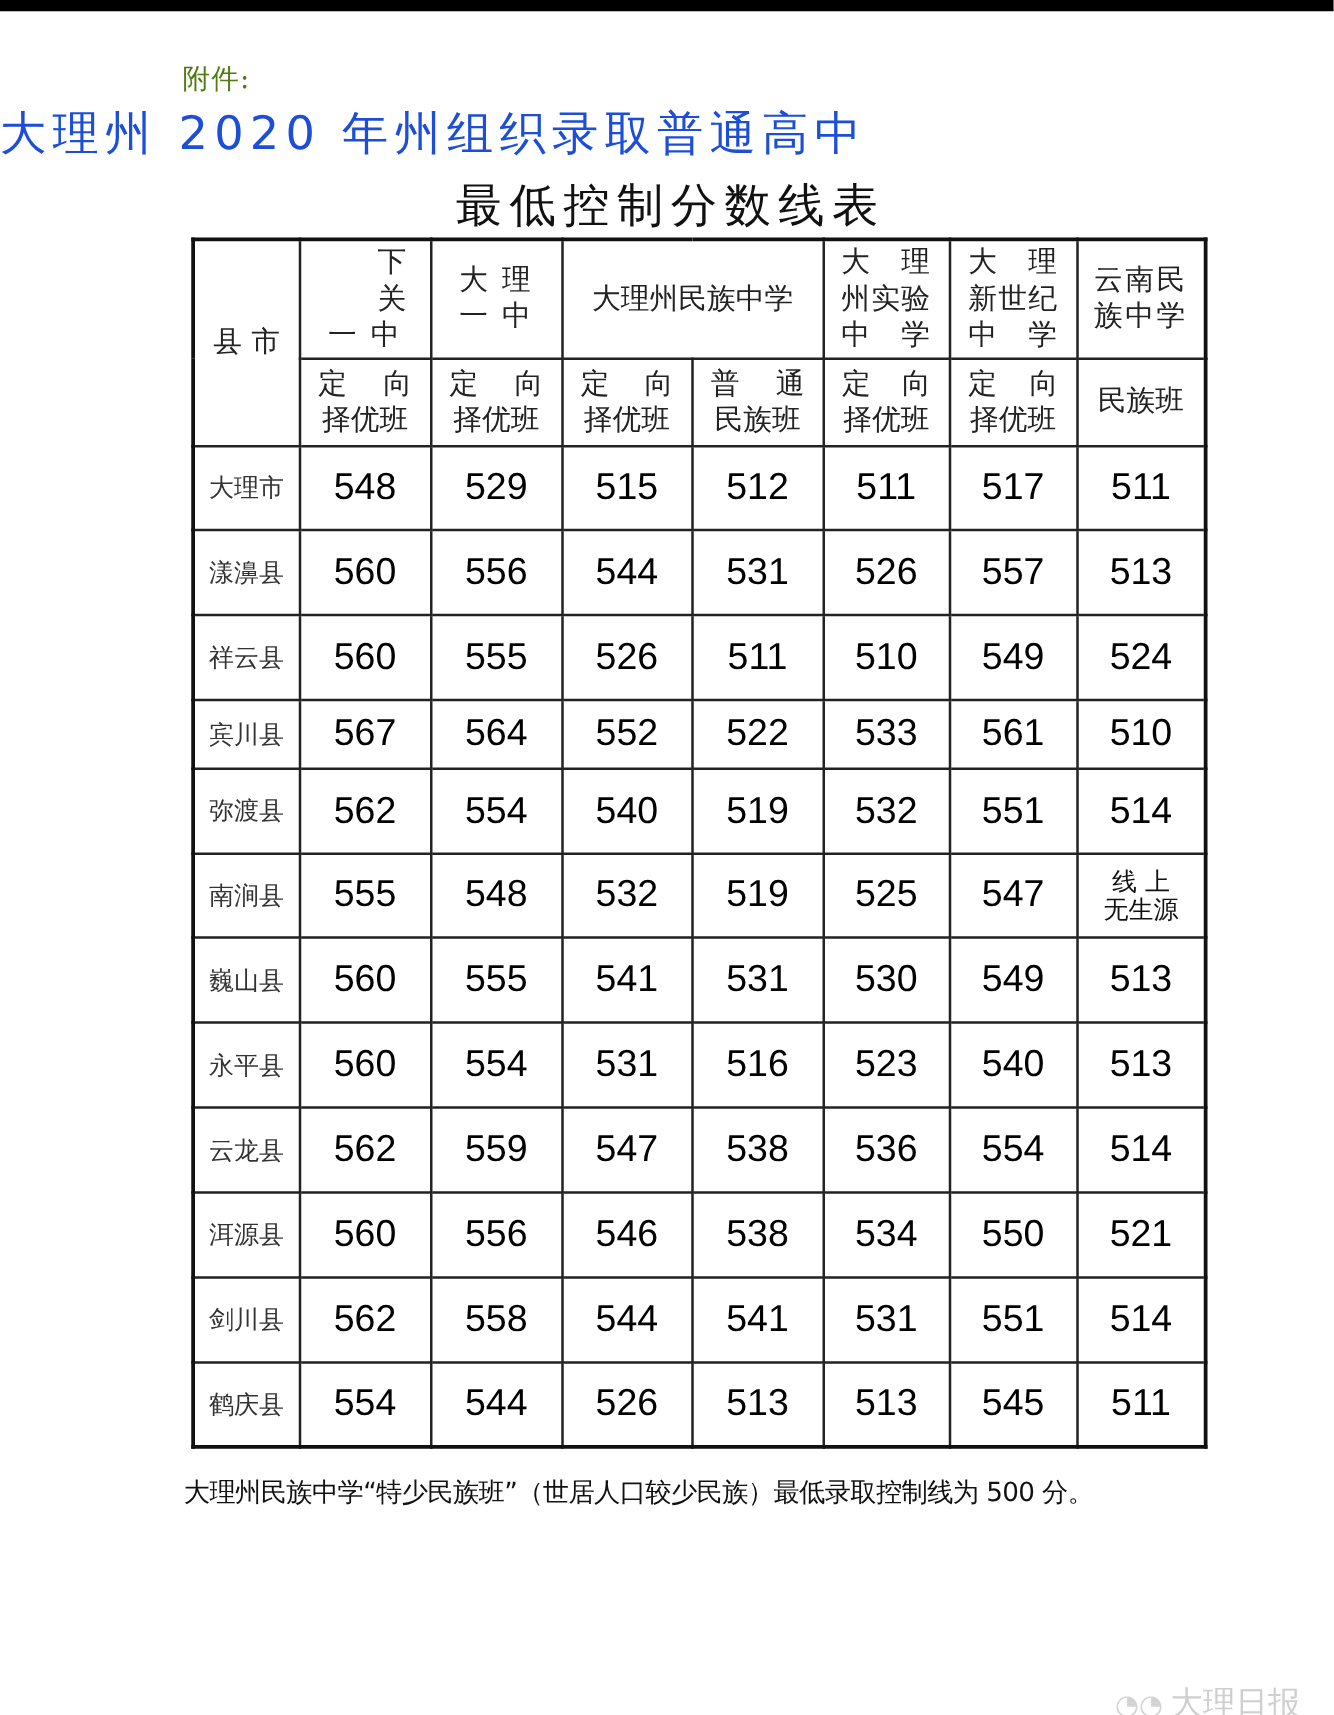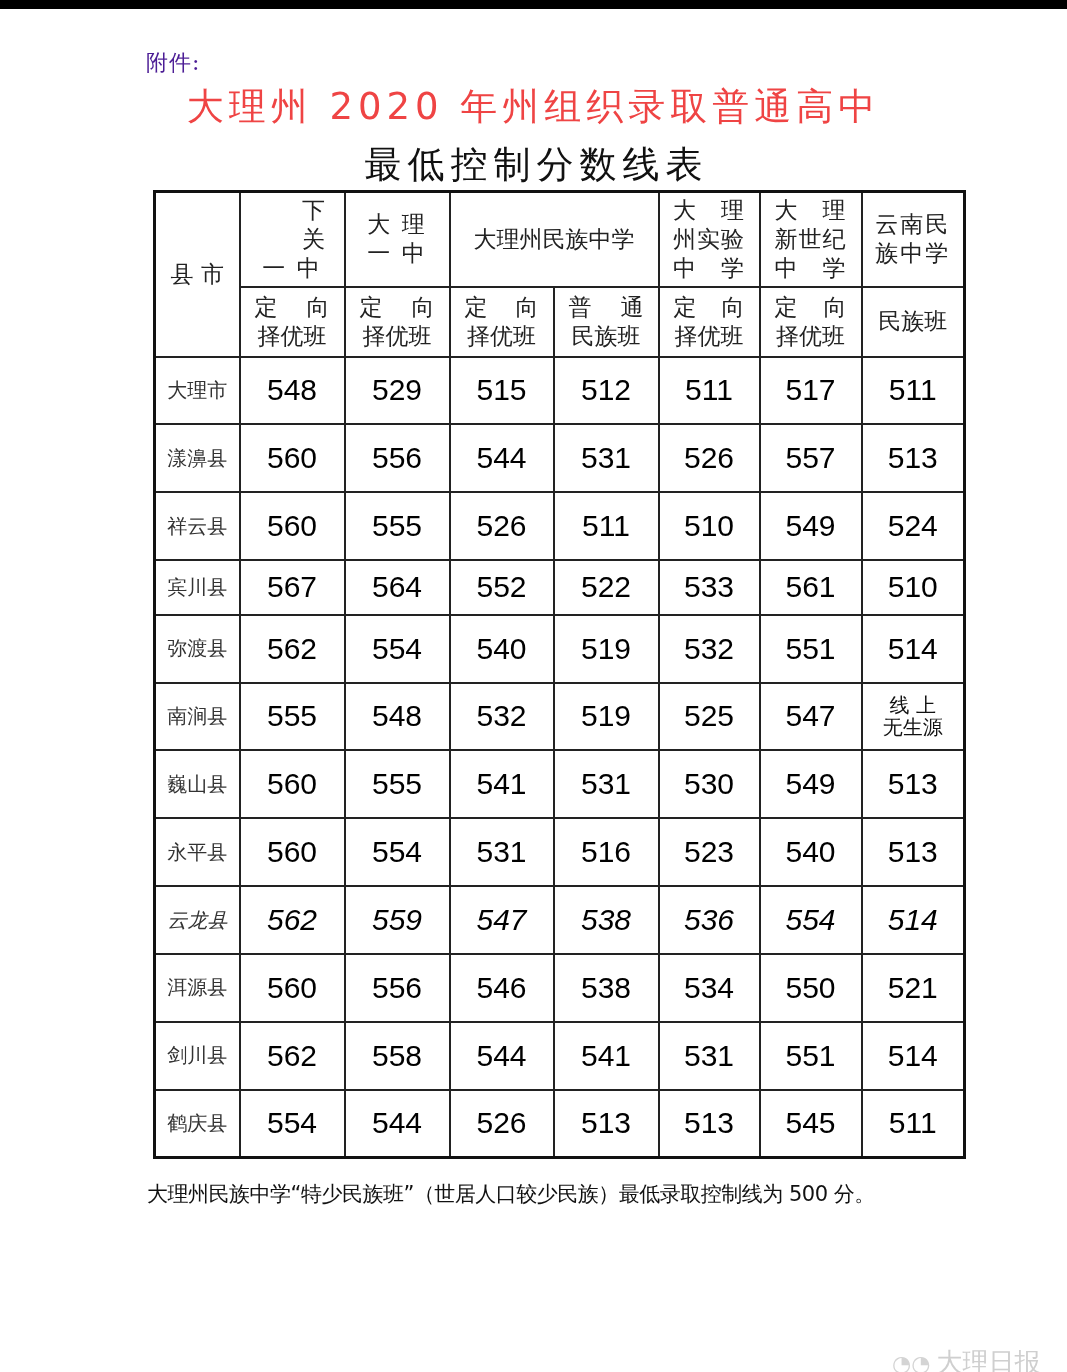--- a/index.html
+++ b/index.html
@@ -1,20 +1,20 @@
 <!DOCTYPE html>
 <html><head>
 <meta charset="utf-8">
 <style>
   * { box-sizing: border-box; margin: 0; padding: 0; }
   html, body { width: 1067px; height: 1372px; background: #ffffff; overflow: hidden; }
   body { position: relative; font-family: "DejaVu Serif", "Liberation Serif", serif; color: #111; }
   .topbar { position: absolute; left: 0; top: 0; width: 1067px; height: 9px; background: #000; }
-  .attach { position: absolute; left: 146px; top: 48px; font-size: 22px; color: #4c1d95; letter-spacing: 1px; }
-  .title1 { position: absolute; left: 0; width: 1067px; top: 82px; text-align: center; font-family: "DejaVu Sans", sans-serif; font-size: 37px; letter-spacing: 5px; color: #ef4444; }
+  .attach { position: absolute; left: 146px; top: 48px; font-size: 22px; color: #4d7c0f; letter-spacing: 1px; }
+  .title1 { position: absolute; left: 0; width: 1067px; top: 82px; text-align: left; font-family: "DejaVu Sans", sans-serif; font-size: 37px; letter-spacing: 5px; color: #1d4ed8; }
   .title2 { position: absolute; left: 0; width: 1067px; top: 140px; text-align: center; font-family: "DejaVu Sans", sans-serif; font-size: 37px; letter-spacing: 6px; color: #111; padding-left: 6px; }
   table.grid { position: absolute; left: 153px; top: 190px; width: 810px; height: 969px; border-collapse: collapse; border: 3px solid #111; table-layout: fixed; }
   table.grid td, table.grid th { border: 2px solid #222; text-align: center; vertical-align: middle; font-weight: normal; }
   .hdr { font-size: 23px; line-height: 29px; color: #222; }
   .spread { display: flex; justify-content: space-between; padding: 0 14px; }
   .county { font-size: 20px; color: #333; letter-spacing: 0px; }
   .val { font-family: "Liberation Sans", "DejaVu Sans", sans-serif; font-weight: bold; font-size: 30px; color: #000; }
   .note-cell { font-size: 20px; line-height: 22px; color: #111; }
   .footnote { position: absolute; left: 147px; top: 1180px; font-size: 21px; color: #111; letter-spacing: -0.5px; font-family: "DejaVu Sans", sans-serif; }
   .watermark { position: absolute; left: 892px; top: 1345px; font-size: 26px; color: #cfcfcf; font-family: "DejaVu Sans", sans-serif; white-space: nowrap; }
@@ -196,21 +196,21 @@
       <tr style="height: 67px;">
         <td class="county">永平县</td>
         <td class="val">560</td>
         <td class="val">554</td>
         <td class="val">531</td>
         <td class="val">516</td>
         <td class="val">523</td>
         <td class="val">540</td>
         <td class="val">513</td>
       </tr>
-      <tr style="height: 67px; font-style: italic;">
+      <tr style="height: 67px;">
         <td class="county">云龙县</td>
         <td class="val">562</td>
         <td class="val">559</td>
         <td class="val">547</td>
         <td class="val">538</td>
         <td class="val">536</td>
         <td class="val">554</td>
         <td class="val">514</td>
       </tr>
       <tr style="height: 67px;">

